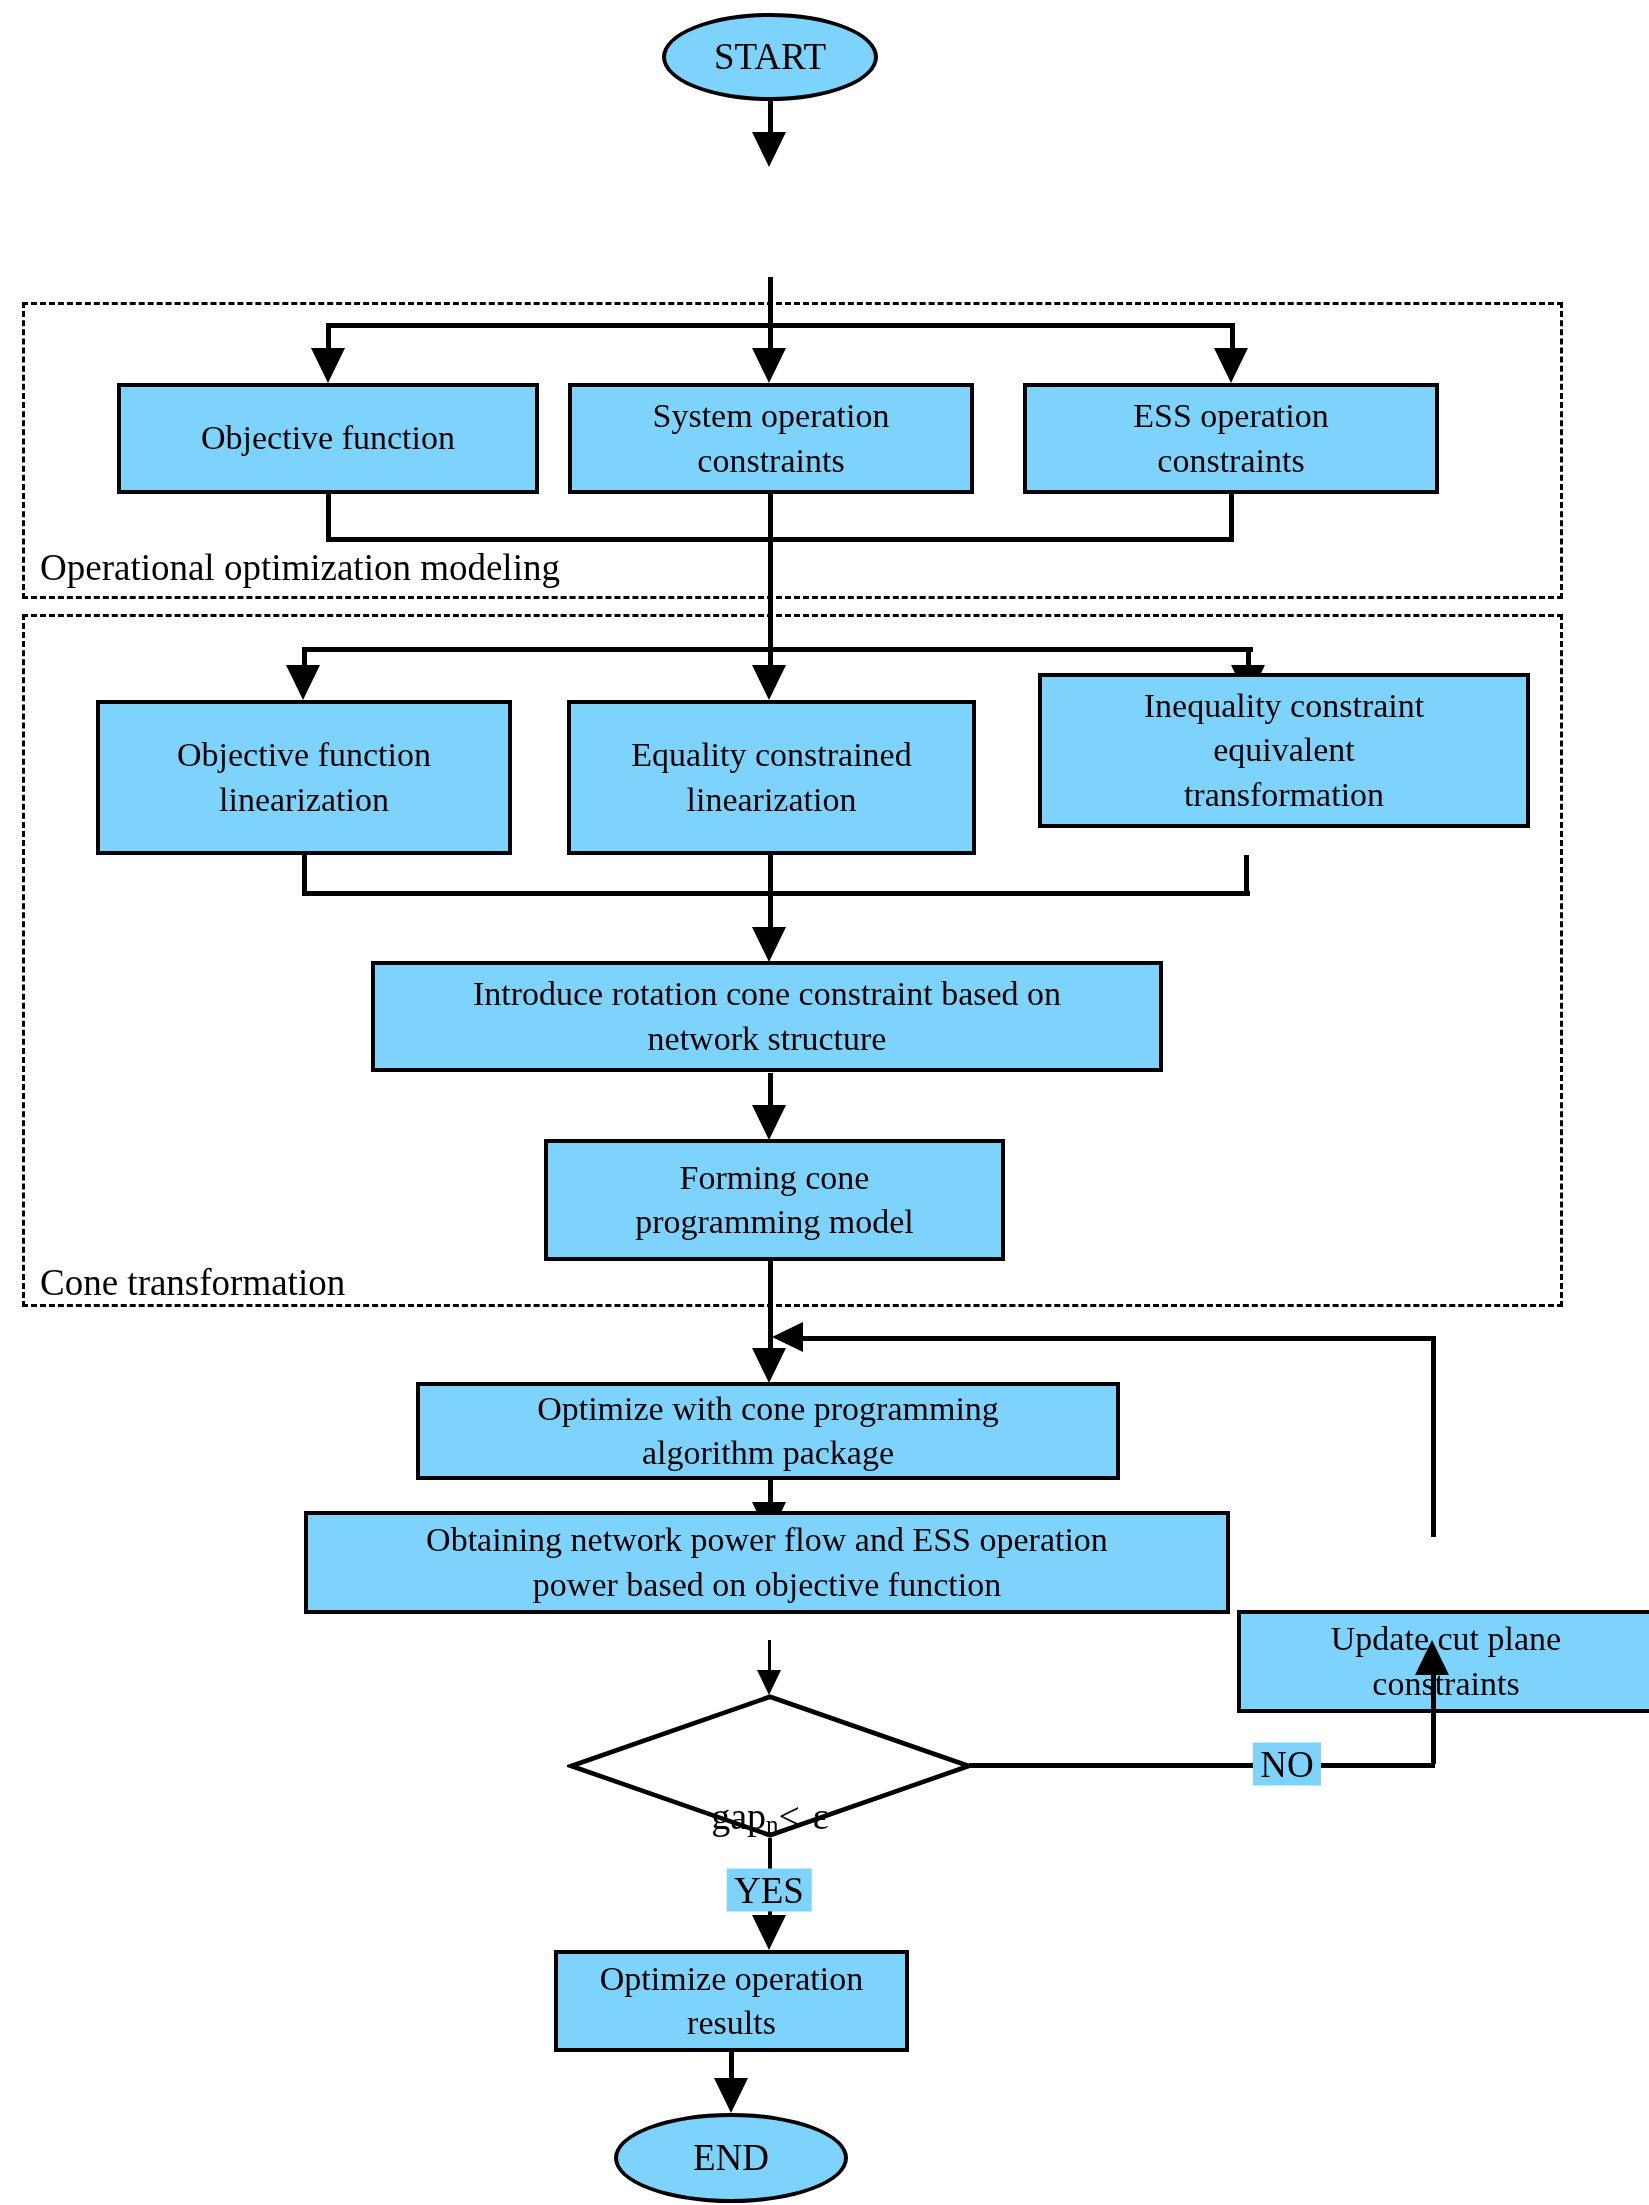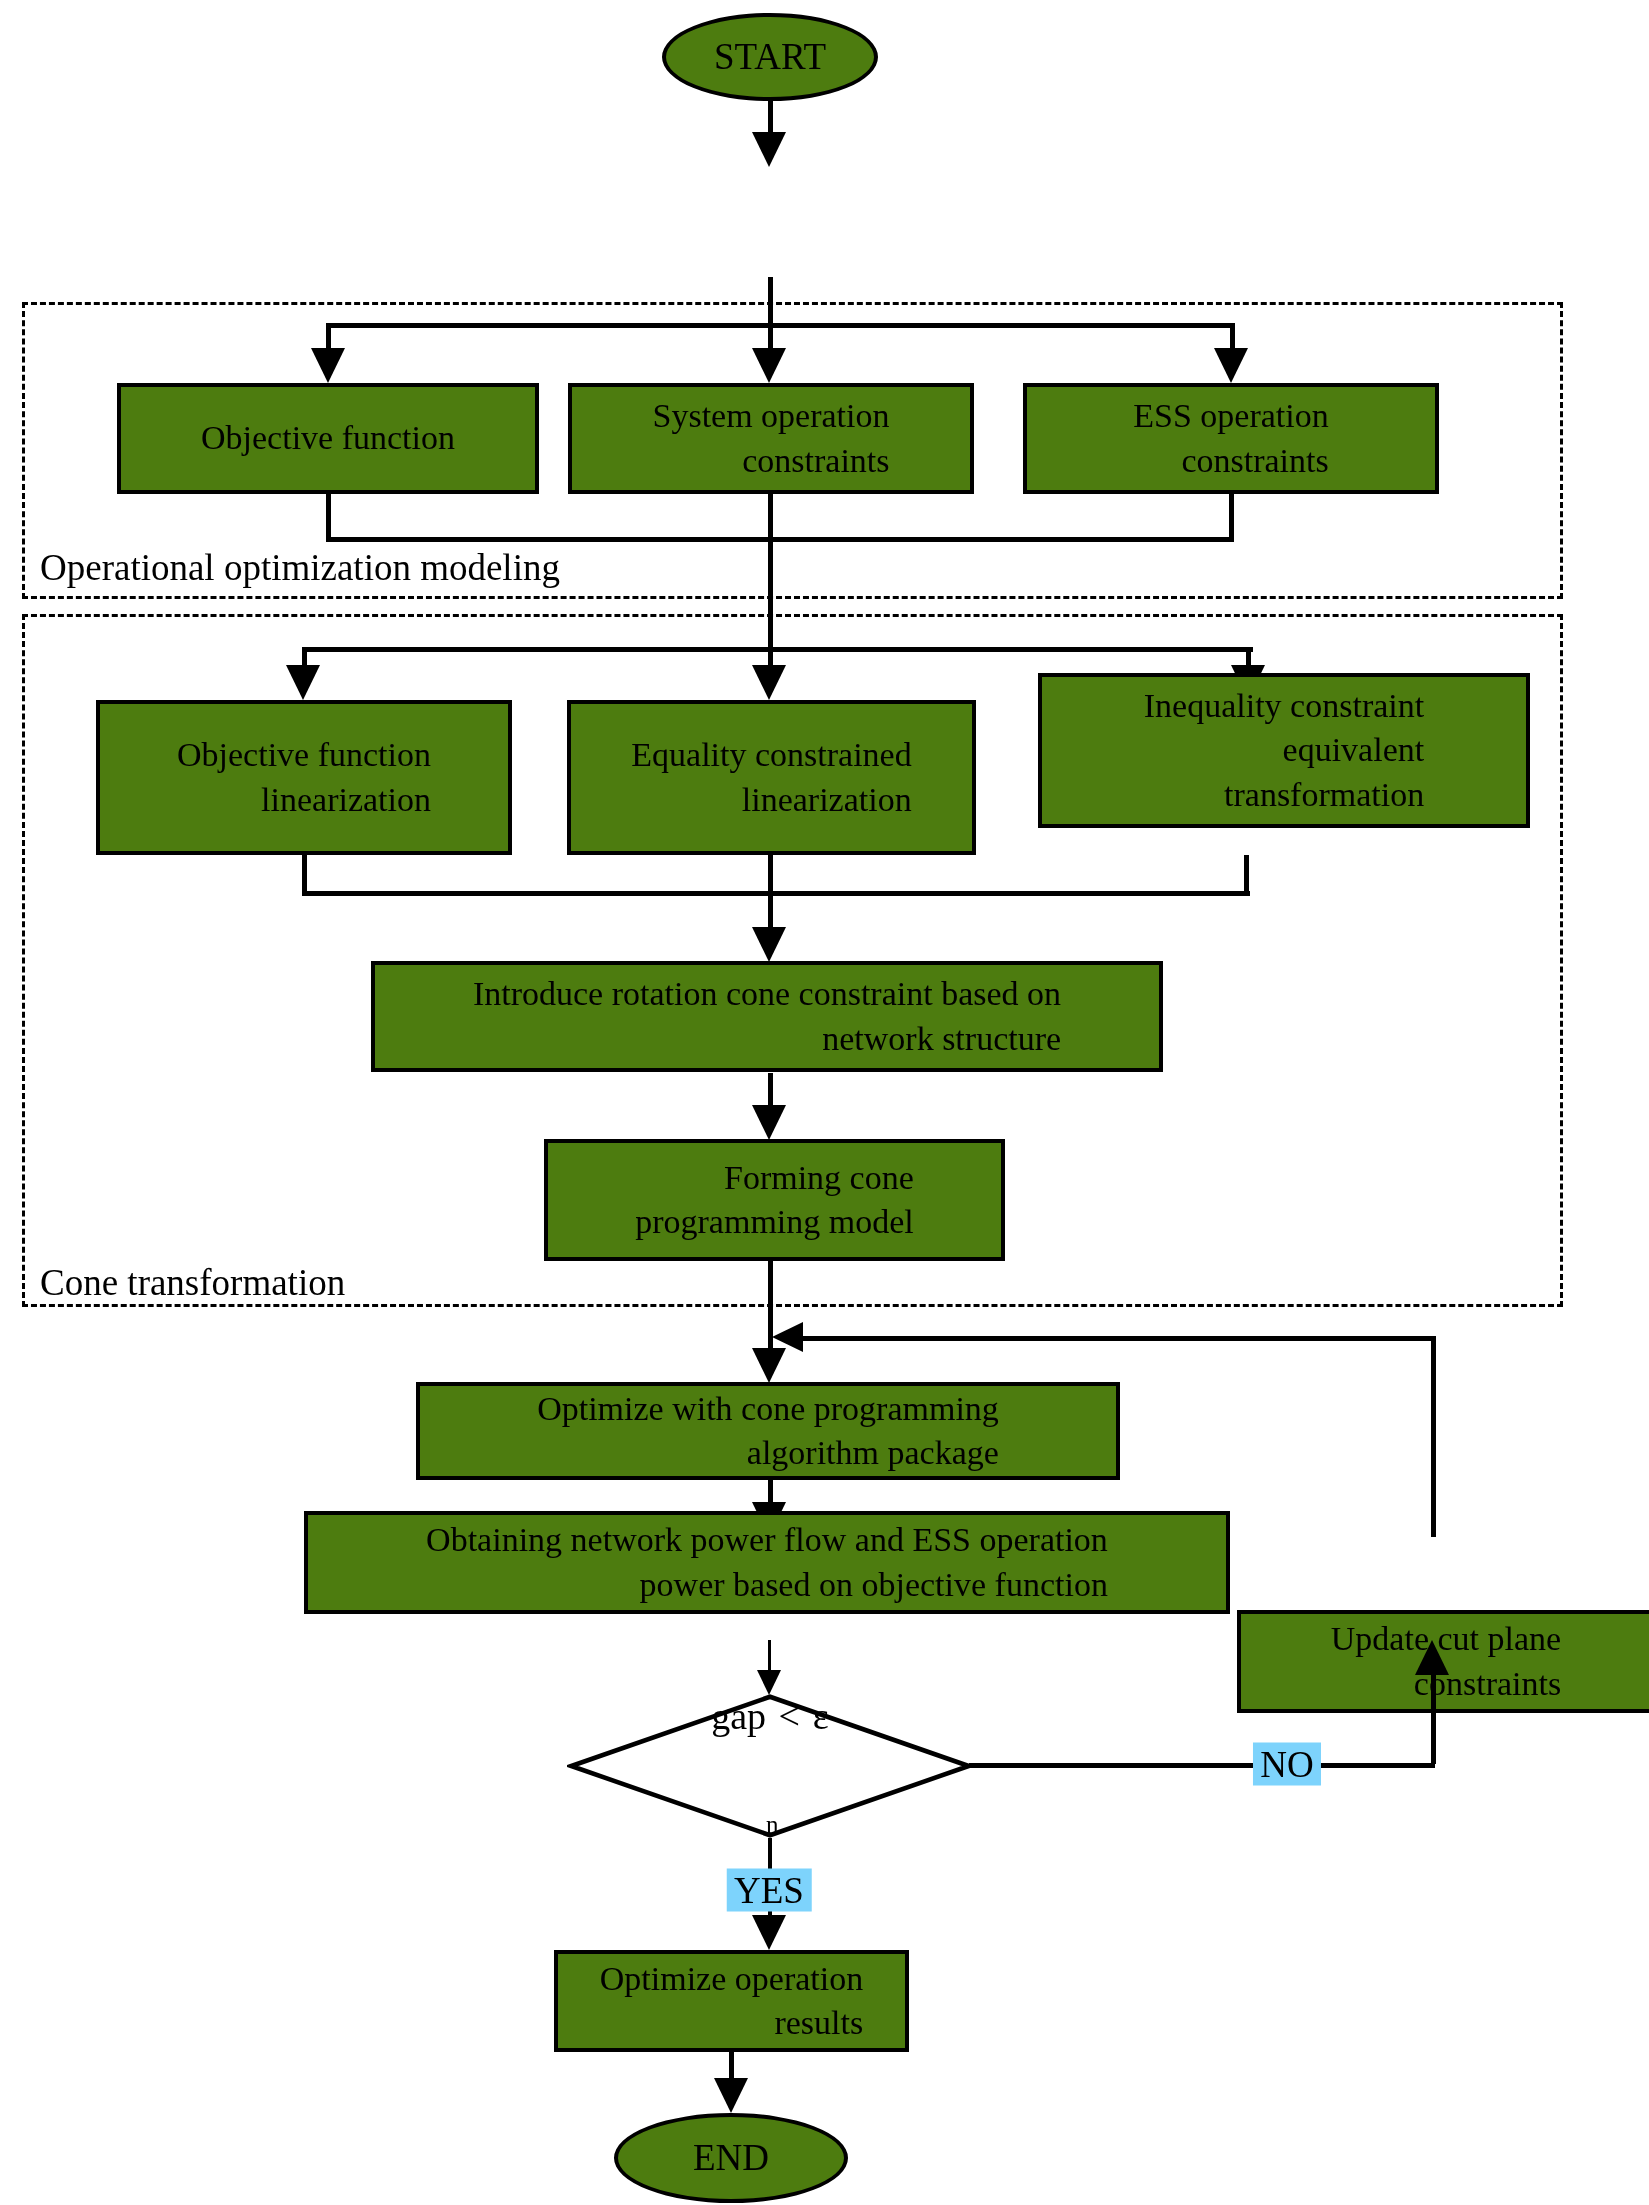--- a/index.html
+++ b/index.html
@@ -1,35 +1,35 @@
 <!DOCTYPE html>
 <html style="font-size:14.6px"><head>
 <meta charset="utf-8">
 <style>
   html,body{margin:0;padding:0;background:#fff}
   .canvas{position:relative;width:1649px;height:2206px;background:#fff;
           font-family:"Liberation Serif",serif;color:#000;overflow:hidden}
-  .box{position:absolute;border:4.6px solid #000;background:#4d7c0f;box-sizing:border-box;
-       display:flex;align-items:center;justify-content:center;text-align:right;
+  .box{position:absolute;border:4.6px solid #000;background:#7dd3fc;box-sizing:border-box;
+       display:flex;align-items:center;justify-content:center;text-align:center;
        font-size:34px;line-height:1.3;white-space:pre-line}
   .oval{border-radius:50%;font-size:37px}
   .line{position:absolute;background:#000}
   .head{position:absolute;width:0;height:0;line-height:0}
   .head.down{border-left:17.4px solid transparent;border-right:17.4px solid transparent;border-top:35px solid #000}
   .head.down.small{border-left:12px solid transparent;border-right:12px solid transparent;border-top:25px solid #000}
   .head.up{border-left:17.4px solid transparent;border-right:17.4px solid transparent;border-bottom:35px solid #000}
   .head.left{border-top:15.5px solid transparent;border-bottom:15.5px solid transparent;border-right:31px solid #000}
   .dashed{position:absolute;border:3.7px dashed #000;box-sizing:border-box;background:transparent}
   .grouplabel{position:absolute;font-size:37px;white-space:nowrap}
   .pathlabel{position:absolute;font-size:37px;background:#7dd3fc;padding:0 7.3px;
              transform:translate(-50%,-50%);white-space:nowrap}
   .diamond-wrap{position:absolute}
   .diamond-wrap svg{display:block}
   .diamond-text{position:absolute;left:0;top:0;right:0;bottom:0;display:flex;
-                align-items:flex-start;justify-content:center;font-size:38px}
+                align-items:flex-end;justify-content:center;font-size:38px}
   .diamond-text sub{font-size:25px;line-height:0;align-self:flex-end;margin-bottom:12.8px}
   .diamond-text .eps{margin-left:12.8px}
 </style>
 </head>
 <body>
 
 <div class="canvas">
 
   <div class="dashed" style="left:22px;top:302px;width:1541px;height:297px"></div>
   <div class="grouplabel" style="left:40px;top:546px">Operational optimization modeling</div>

